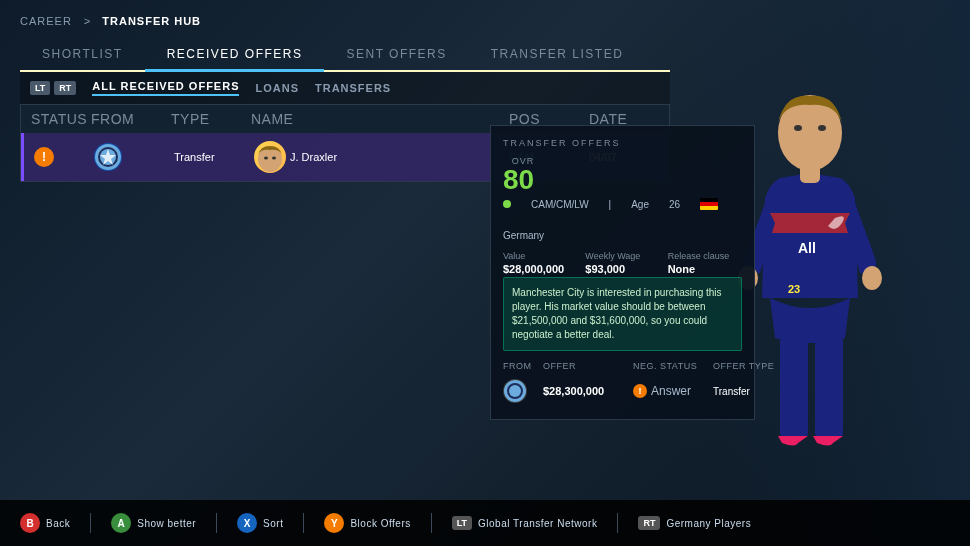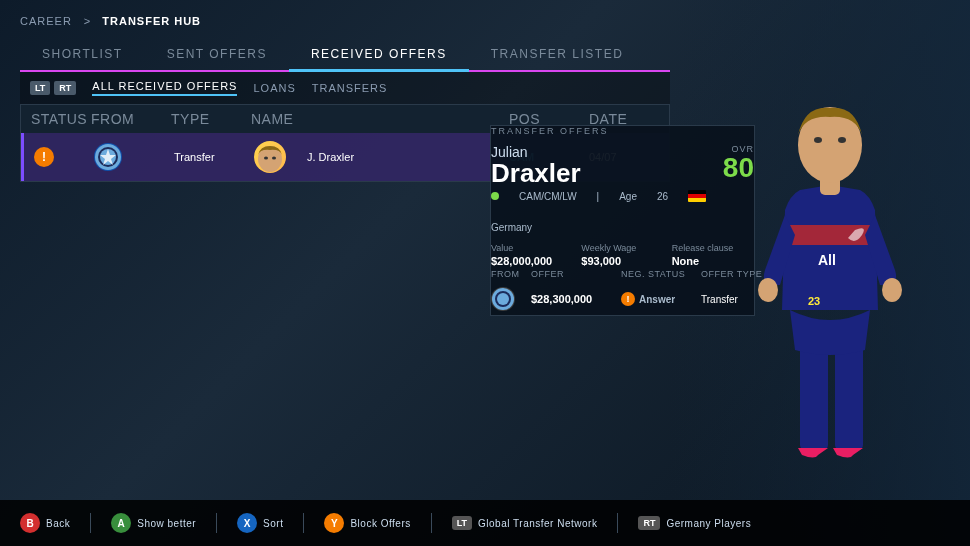--- a/index.html
+++ b/index.html
@@ -25,26 +25,26 @@
       right: 0;
       top: 0;
       width: 300px;
       height: 546px;
       background: linear-gradient(to left, rgba(20,40,60,0.8) 0%, transparent 100%);
     }
 
     .player-figure {
       position: absolute;
       right: 10px;
-      top: 20px;
+      top: 8px;
       width: 280px;
       height: 500px;
       display: flex;
       align-items: center;
-      justify-content: flex-end;
+      justify-content: flex-start;
     }
 
     
     .player-svg {
       width: 260px;
       height: 480px;
     }
 
     
     .main-content {
@@ -79,21 +79,21 @@
       letter-spacing: 1px;
       font-weight: bold;
       text-transform: uppercase;
     }
 
     
     .nav-tabs {
       display: flex;
       gap: 0;
       margin-bottom: 0;
-      border-bottom: 2px solid #d946ef;
+      border-bottom: 2px solid #fef9c3;
     }
     .nav-tab {
       padding: 8px 22px;
       font-size: 12px;
       letter-spacing: 1.5px;
       text-transform: uppercase;
       color: #7a8a9a;
       cursor: pointer;
       position: relative;
     }
@@ -124,20 +124,21 @@
       padding: 2px 5px;
       border-radius: 2px;
       font-weight: bold;
     }
     .sub-nav-item {
       font-size: 11px;
       letter-spacing: 1px;
       text-transform: uppercase;
       color: #8a9bb0;
       cursor: pointer;
+      font-weight: bold;
     }
     .sub-nav-item.active {
       color: #ffffff;
       border-bottom: 2px solid #4fc3f7;
       padding-bottom: 2px;
     }
 
     
     .table-area {
       background: rgba(10,20,35,0.8);
@@ -211,20 +212,21 @@
     }
 
     
     .right-panel {
       position: absolute;
       left: 490px;
       top: 125px;
       width: 265px;
       background: rgba(8,18,30,0.95);
       border: 1px solid #2a3a4a;
+      padding: 12px;
     }
     .transfer-offers-label {
       font-size: 9px;
       color: #7a8a9a;
       letter-spacing: 2px;
       text-transform: uppercase;
       margin-bottom: 8px;
     }
     .player-name-area {
       display: flex;
@@ -356,23 +358,22 @@
       background: #f57c00;
       border-radius: 50%;
       display: flex;
       align-items: center;
       justify-content: center;
       font-size: 9px;
       color: white;
       font-weight: bold;
     }
     .neg-text {
-      font-size: 10px;
+      font-size: 12px;
       color: #aabbcc;
-      font-weight: bold;
     }
     .offer-type-text {
       font-size: 10px;
       color: #ffffff;
     }
 
     
     .bottom-bar {
       position: absolute;
       bottom: 0;
@@ -473,22 +474,22 @@
 <div class="main-content">
 
   <div class="breadcrumb">
     <span class="breadcrumb-career">CAREER</span>
     <span class="breadcrumb-sep">&gt;</span>
     <span class="breadcrumb-hub">TRANSFER HUB</span>
   </div>
 
   <div class="nav-tabs">
     <div class="nav-tab">SHORTLIST</div>
+    <div class="nav-tab active">RECEIVED OFFERS</div>
     <div class="nav-tab">SENT OFFERS</div>
-    <div class="nav-tab active">RECEIVED OFFERS</div>
     <div class="nav-tab">TRANSFER LISTED</div>
   </div>
 
   <div class="sub-nav">
     <div class="sub-nav-badge">
       <span class="badge-lt">LT</span>
       <span class="badge-rt">RT</span>
     </div>
     <div class="sub-nav-item active">ALL RECEIVED OFFERS</div>
     <div class="sub-nav-item">LOANS</div>
@@ -513,21 +514,21 @@
 
           <svg width="28" height="28" viewBox="0 0 28 28">
             <circle cx="14" cy="14" r="13" fill="#6CABDD"></circle>
             <circle cx="14" cy="14" r="10" fill="#1C2C5B"></circle>
             <circle cx="14" cy="14" r="8" fill="#6CABDD"></circle>
             <path d="M14 6 L16 12 L22 12 L17 16 L19 22 L14 18 L9 22 L11 16 L6 12 L12 12 Z" fill="white" opacity="0.8"></path>
           </svg>
         </div>
       </div>
       <div class="table-cell">Transfer</div>
-      <div class="table-cell" style="display:flex;align-items:center;gap:21px;">
+      <div class="table-cell" style="display:flex;align-items:center;gap:4px;">
         <div class="player-face">
           <svg width="32" height="32" viewBox="0 0 32 32">
             <ellipse cx="16" cy="18" rx="12" ry="13" fill="#d4a373"></ellipse>
             <path d="M4 14 Q6 5 16 5 Q26 5 28 14 Q26 8 16 9 Q6 8 4 14 Z" fill="#8B6914"></path>
             <ellipse cx="12" cy="17" rx="2" ry="1.5" fill="#333"></ellipse>
             <ellipse cx="20" cy="17" rx="2" ry="1.5" fill="#333"></ellipse>
           </svg>
         </div>
         <span>J. Draxler</span>
       </div>
@@ -535,24 +536,20 @@
       <div class="table-cell">04/07</div>
     </div>
   </div>
 
 </div>
 
 <div class="right-panel">
   <div class="transfer-offers-label">TRANSFER OFFERS</div>
 
   <div class="player-name-area">
-    <div>
-      <div class="player-first-name">Julian</div>
-      <div class="player-last-name">Draxler</div>
-    </div>
     <div class="ovr-area">
       <div class="ovr-label">OVR</div>
       <div class="ovr-value">80</div>
     </div>
   </div>
 
   <div class="player-meta">
     <div class="meta-dot"></div>
     <span class="meta-text">CAM/CM/LW</span>
     <span class="meta-text">|</span>
@@ -570,20 +567,23 @@
     <div class="stat-item">
       <div class="stat-label">Weekly Wage</div>
       <div class="stat-value">$93,000</div>
     </div>
     <div class="stat-item">
       <div class="stat-label">Release clause</div>
       <div class="stat-value">None</div>
     </div>
   </div>
 
+  <div class="info-box">
+    <div class="info-text">Manchester City is interested in purchasing this player. His market value should be between $21,500,000 and $31,600,000, so you could negotiate a better deal.</div>
+  </div>
 
   <div class="offers-table-header">
     <div class="offers-th">From</div>
     <div class="offers-th">Offer</div>
     <div class="offers-th">Neg. Status</div>
     <div class="offers-th">Offer type</div>
   </div>
 
   <div class="offers-row">
     <div class="offer-team-icon">

